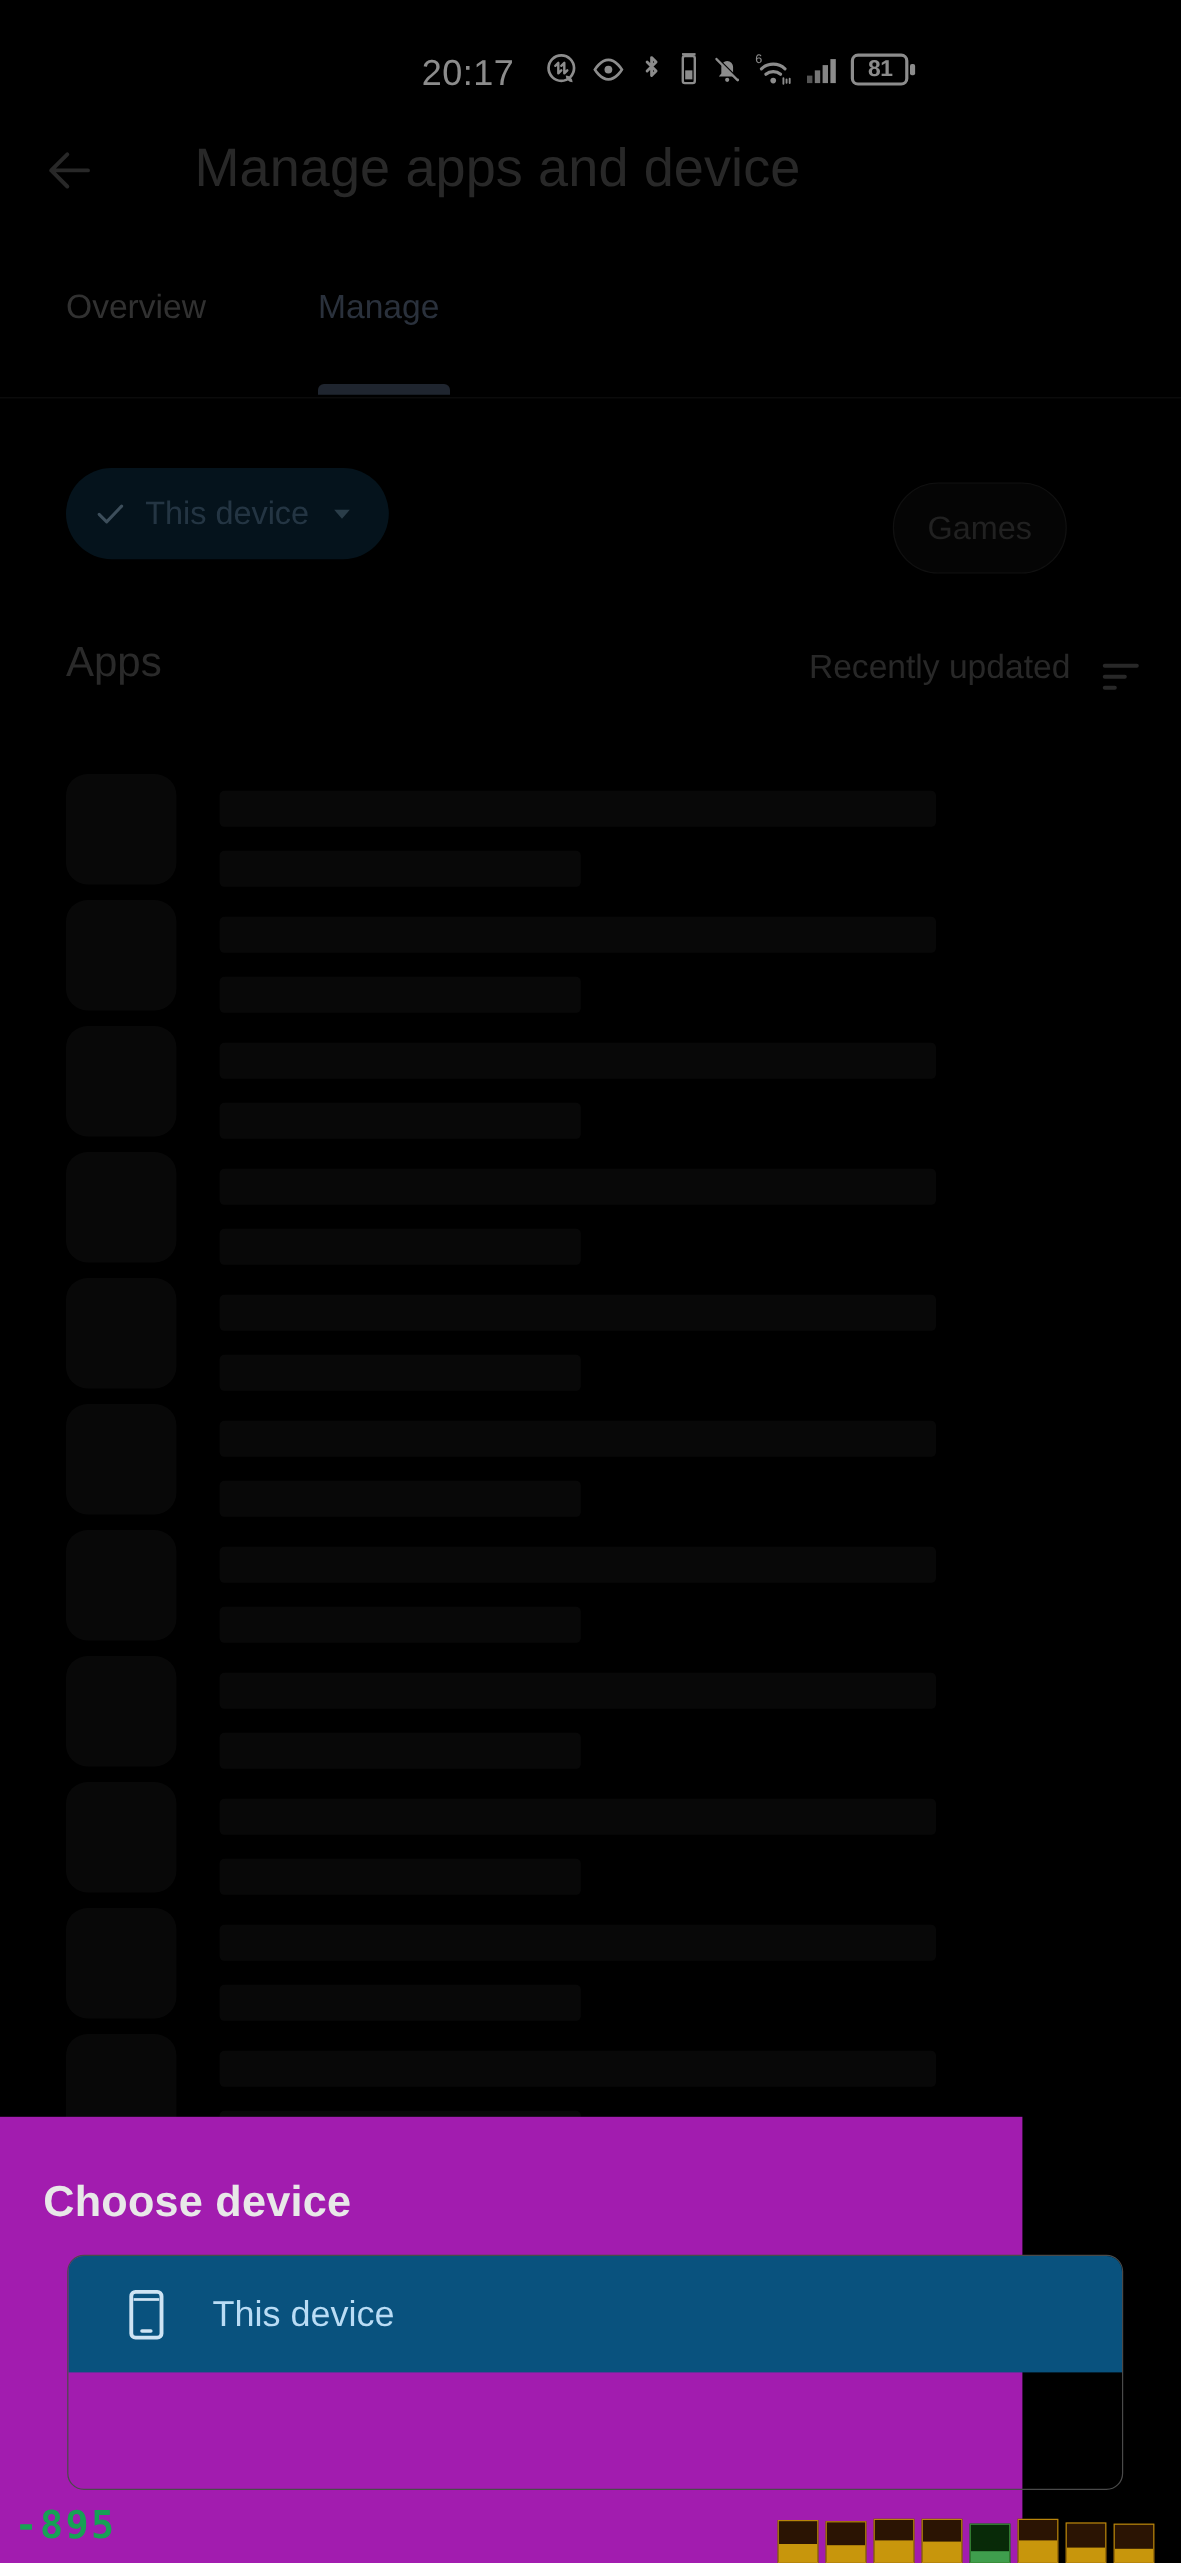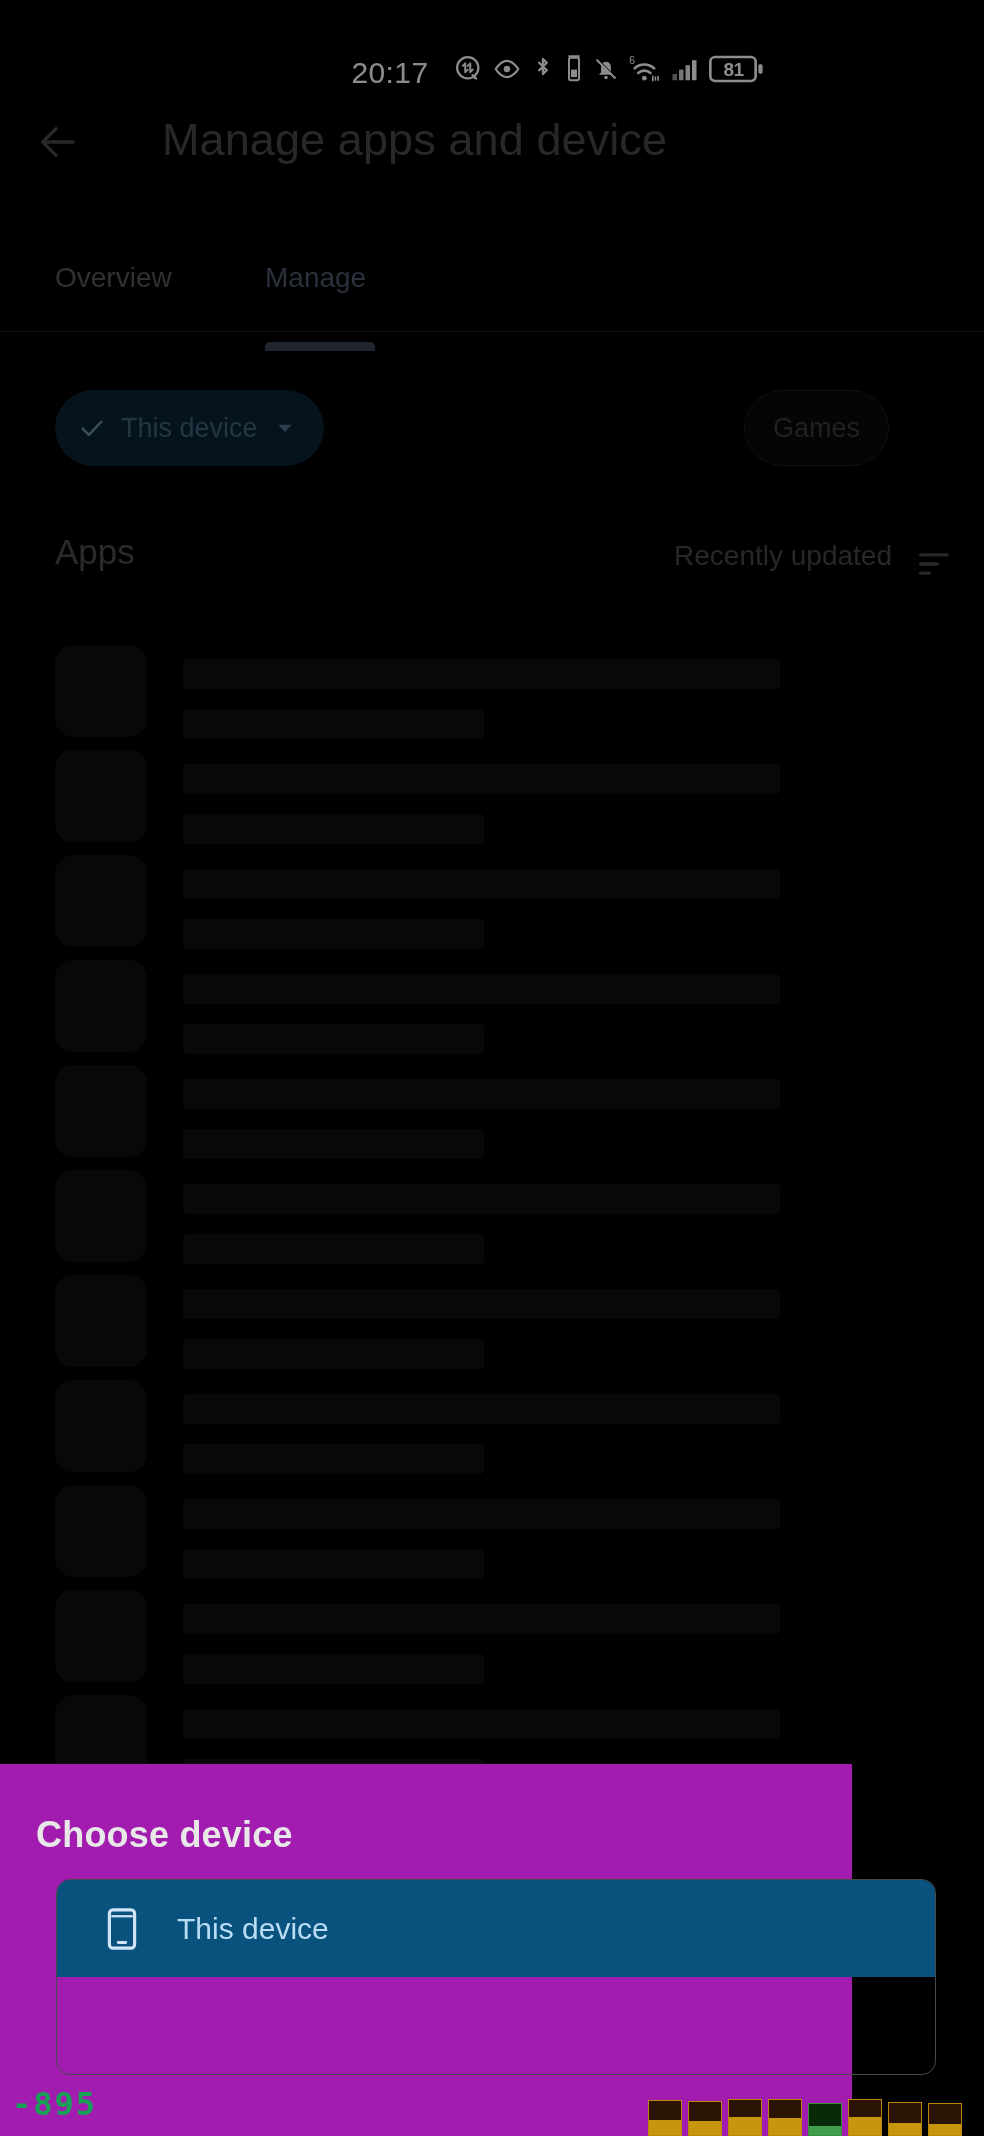--- a/index.html
+++ b/index.html
@@ -8,21 +8,21 @@
     background:#000;
     font-family:"Liberation Sans", sans-serif;
     overflow:hidden;
   }
   #screen { position:relative; width:984px; height:2136px; background:#000; }
 
   
   #app-layer { position:absolute; inset:0; }
 
   
-  .statusbar { position:absolute; top:16px; left:0; width:780px; height:88px; }
+  .statusbar { position:absolute; top:5px; left:0; width:780px; height:88px; }
   .sb-time {
     position:absolute; left:0; right:0; top:40px;
     text-align:center; color:#fff; font-size:30px; letter-spacing:0.4px;
   }
   .sb-icons {
     position:absolute; right:14px; top:30px;
     display:flex; align-items:center; gap:8px; height:46px;
   }
   .sb-icons svg { display:block; }
   .batt-wrap { position:relative; display:flex; align-items:center; }
@@ -37,21 +37,21 @@
   .back-btn {
     position:absolute; left:30px; top:28px; width:56px; height:56px;
     display:flex; align-items:center; justify-content:center;
   }
   .page-title {
     position:absolute; left:162px; top:26px;
     font-size:45px; color:#4a4a4a; letter-spacing:0.1px; white-space:nowrap;
   }
 
   
-  .tabs { position:absolute; top:240px; left:0; width:984px; height:90px;margin-top:22px; }
+  .tabs { position:absolute; top:240px; left:0; width:984px; height:90px; }
   .tab { position:absolute; top:0; font-size:28px; white-space:nowrap; }
   .tab-0 { left:55px; color:#5a5a5a; }
   .tab-1 { left:265px; color:#4d5a6e; }
   .tab-indicator {
     position:absolute; left:265px; top:80px; width:110px; height:9px;
     background:#3a4456; border-radius:5px 5px 0 0;
   }
   .tabs-divider {
     position:absolute; top:331px; left:0; width:984px; height:1px;
     background:#1b1b1b;
@@ -64,21 +64,21 @@
     display:flex; align-items:center; white-space:nowrap;
     font-size:27px;
   }
   .chip-sel {
     left:55px; background:#0a2434; color:#42617a; padding:0 26px 0 22px; gap:14px;
   }
   .chip-out {
     border:1px solid #1e1e1e; background:#0a0a0a; color:#3c3c3c; padding:0 28px;
   }
   .chip-1 { left:394px; }
-  .chip-2 { left:744px; }
+  .chip-2 { left:744px;margin-top:12px; }
   .chip-check svg, .chip-arrow svg { display:block; }
 
   
   .apps-head { position:absolute; top:530px; left:0; width:984px; height:70px; }
   .apps-title {
     position:absolute; left:55px; top:2px; font-size:35px; color:#4d4d4d;
   }
   .sort-label {
     position:absolute; right:92px; top:10px; font-size:28px; color:#4a4a4a;
     white-space:nowrap;

